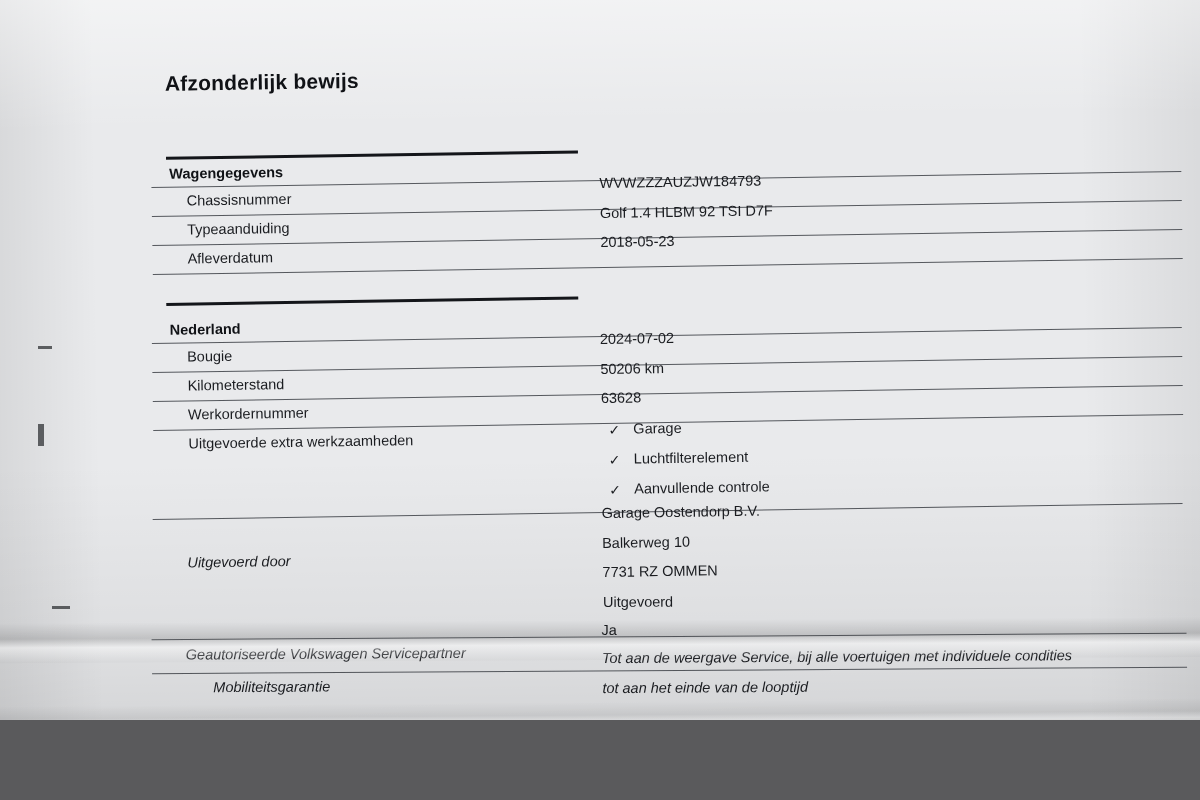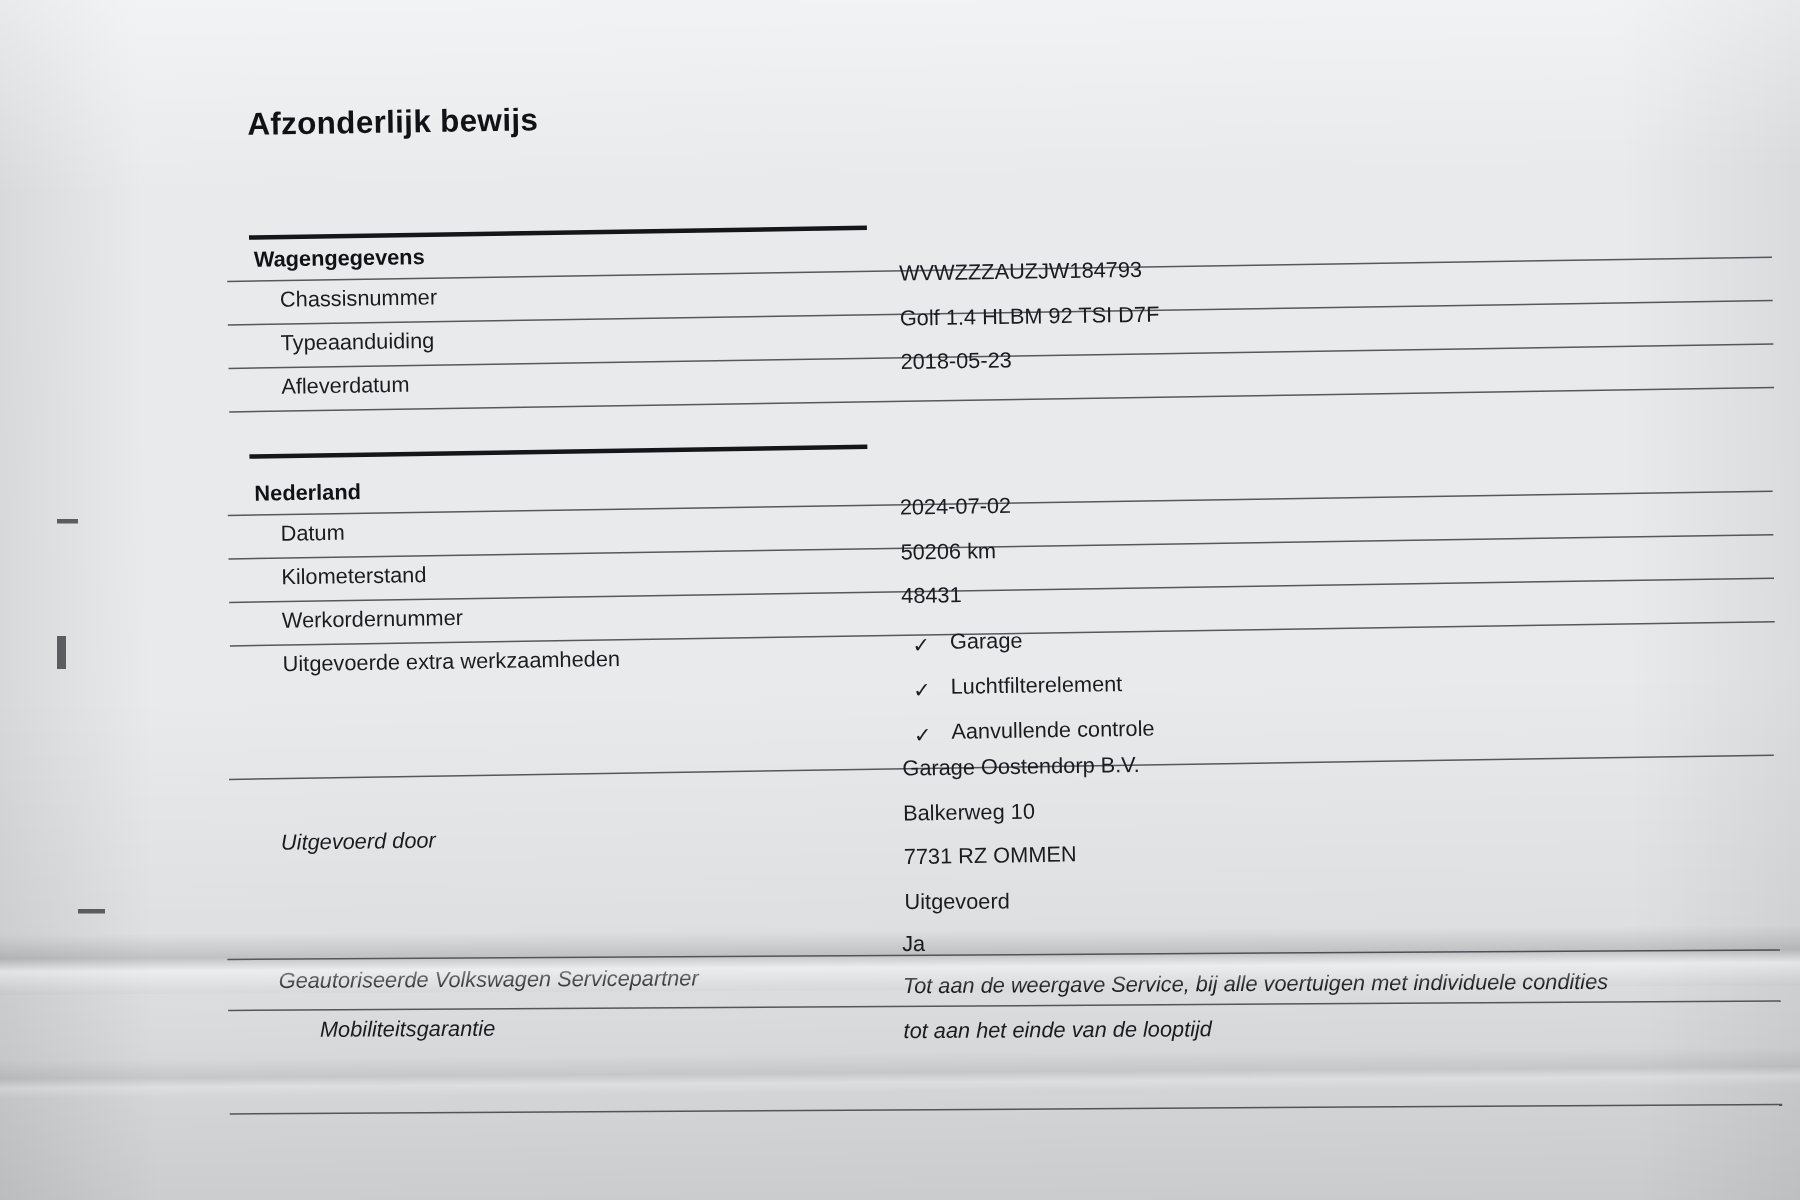--- a/index.html
+++ b/index.html
@@ -8,21 +8,21 @@
     width: 1200px;
     height: 800px;
     overflow: hidden;
     background: #5a5a5c;
     font-family: "Liberation Sans", sans-serif;
   }
 
   #stage {
     position: relative;
     width: 1200px;
-    height: 800px;
+    height: 720px;
     background: #4e4e50;
     overflow: hidden;
   }
 
   
   .backdrop {
     position: absolute;
     inset: 0;
     background:
       radial-gradient(ellipse at 20% 95%, #6b6b6d 0%, #505052 45%, #3d3d3f 100%);
@@ -169,30 +169,30 @@
       <div class="rule-thin" style="left:215px; top:278px; width:1030px;"></div>
       <div class="lbl" style="left:250px; top:284px;">Afleverdatum</div>
       <div class="val" style="left:663px; top:274px;">2018-05-23</div>
 
       <div class="rule-thin" style="left:215px; top:307px; width:1030px;"></div>
 
       <div class="rule-thick" style="left:228px; top:336px; width:412px;"></div>
       <div class="sec-head" style="left:231px; top:355px;">Nederland</div>
 
       <div class="rule-thin" style="left:213px; top:376px; width:1030px;"></div>
-      <div class="lbl" style="left:248px; top:382px;">Datum</div>
+      <div class="lbl" style="left:248px; top:382px;">Bougie</div>
       <div class="val" style="left:661px; top:371px;">2024-07-02</div>
 
       <div class="rule-thin" style="left:213px; top:405px; width:1030px;"></div>
       <div class="lbl" style="left:248px; top:411px;">Kilometerstand</div>
       <div class="val" style="left:661px; top:401px;text-align:right;">50206 km</div>
 
       <div class="rule-thin" style="left:213px; top:434px; width:1030px;"></div>
       <div class="lbl" style="left:248px; top:440px;">Werkordernummer</div>
-      <div class="val" style="left:661px; top:430px;">48431</div>
+      <div class="val" style="left:661px; top:430px;">63628</div>
 
       <div class="rule-thin" style="left:213px; top:463px; width:1030px;"></div>
       <div class="lbl" style="left:248px; top:469px;">Uitgevoerde extra werkzaamheden</div>
 
       <div class="check" style="left:668px; top:462px;">✓</div>
       <div class="val" style="left:693px; top:461px;">Garage</div>
 
       <div class="check" style="left:668px; top:492px;">✓</div>
       <div class="val" style="left:693px; top:491px;">Luchtfilterelement</div>
 

